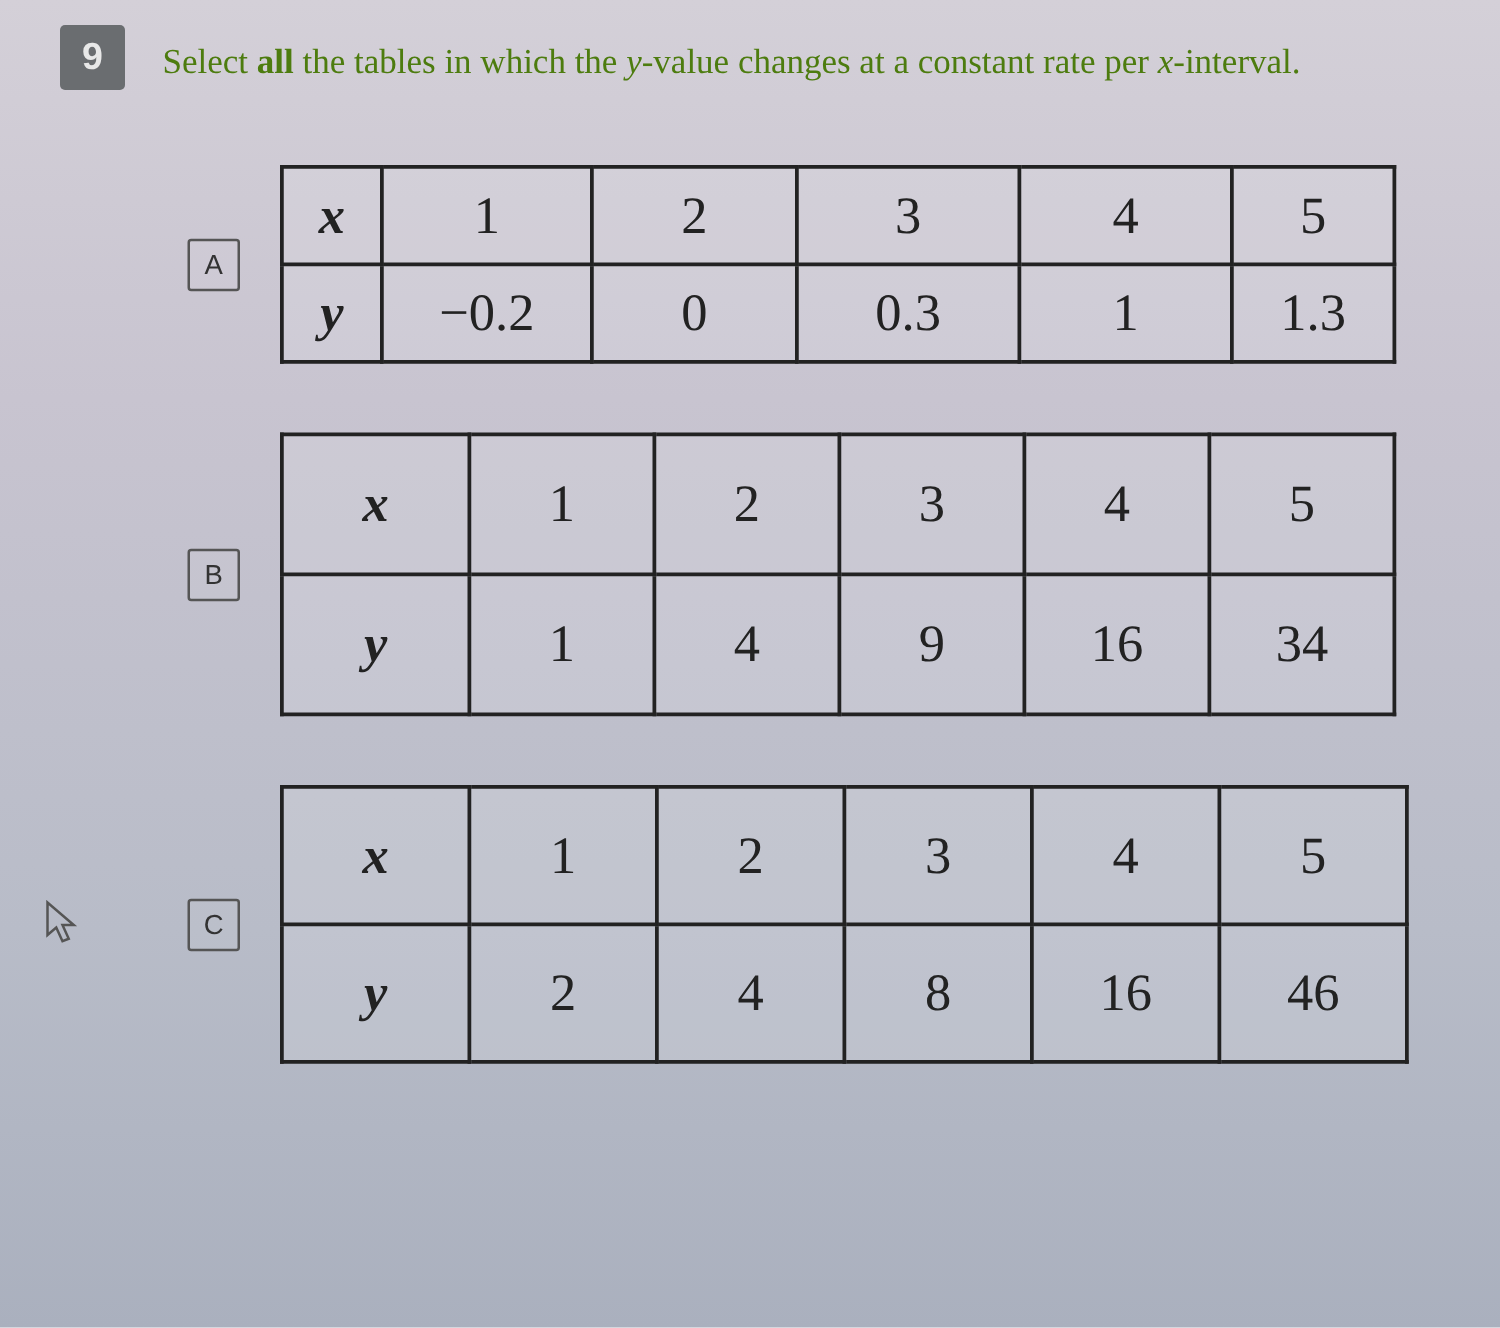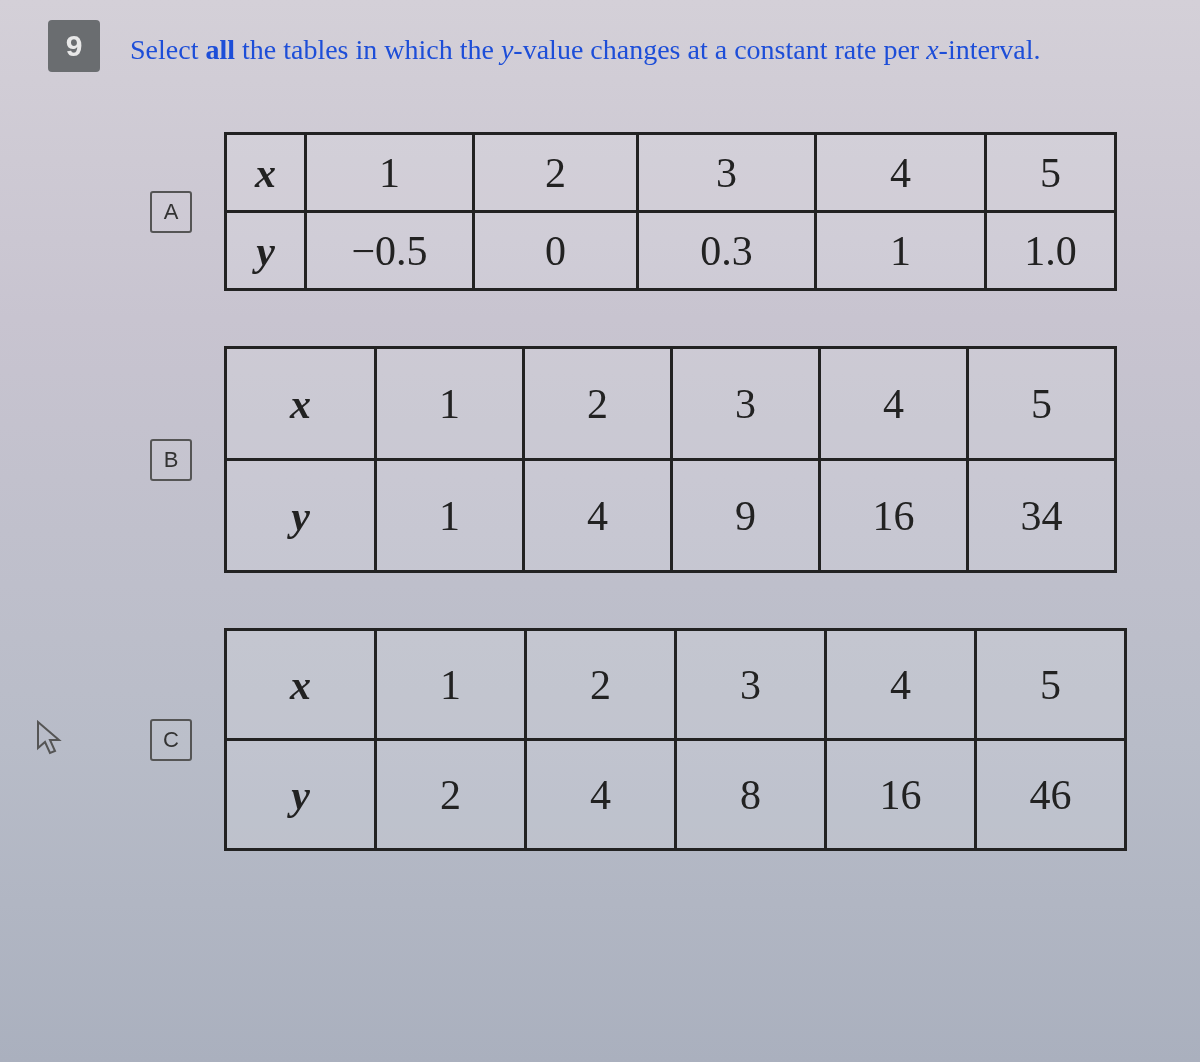--- a/index.html
+++ b/index.html
@@ -24,21 +24,21 @@
       display: flex;
       align-items: center;
       justify-content: center;
       font-size: 30px;
       font-weight: 600;
       border-radius: 4px;
       margin-right: 30px;
       font-family: Arial, sans-serif;
     }
     .prompt {
-      color: #1d4ed8;
+      color: #4d7c0f;
       font-size: 28px;
       line-height: 1.4;
       padding-top: 10px;
       font-family: Georgia, serif;
     }
     .prompt strong { font-weight: 700; }
     .prompt .varitalic { font-style: italic; font-family: 'Times New Roman', serif; }
     .tables-area {
       padding: 60px 0 0 150px;
     }
@@ -118,25 +118,25 @@
           <tr>
         <td class="labcol">x</td>
         <td class="c1">1</td>
         <td class="c2">2</td>
         <td class="c3">3</td>
         <td class="c4">4</td>
         <td class="c5">5</td>
       </tr>
       <tr>
         <td class="labcol">y</td>
-        <td class="c1">−0.5</td>
+        <td class="c1">−0.2</td>
         <td class="c2">0</td>
         <td class="c3">0.3</td>
         <td class="c4">1</td>
-        <td class="c5">1.0</td>
+        <td class="c5">1.3</td>
       </tr>
     </tbody>
       </table>
   </div>
 
   <div class="table-row">
     <div class="choice-label">B</div>
     <table class="data tB">
       <tbody>
           <tr>

